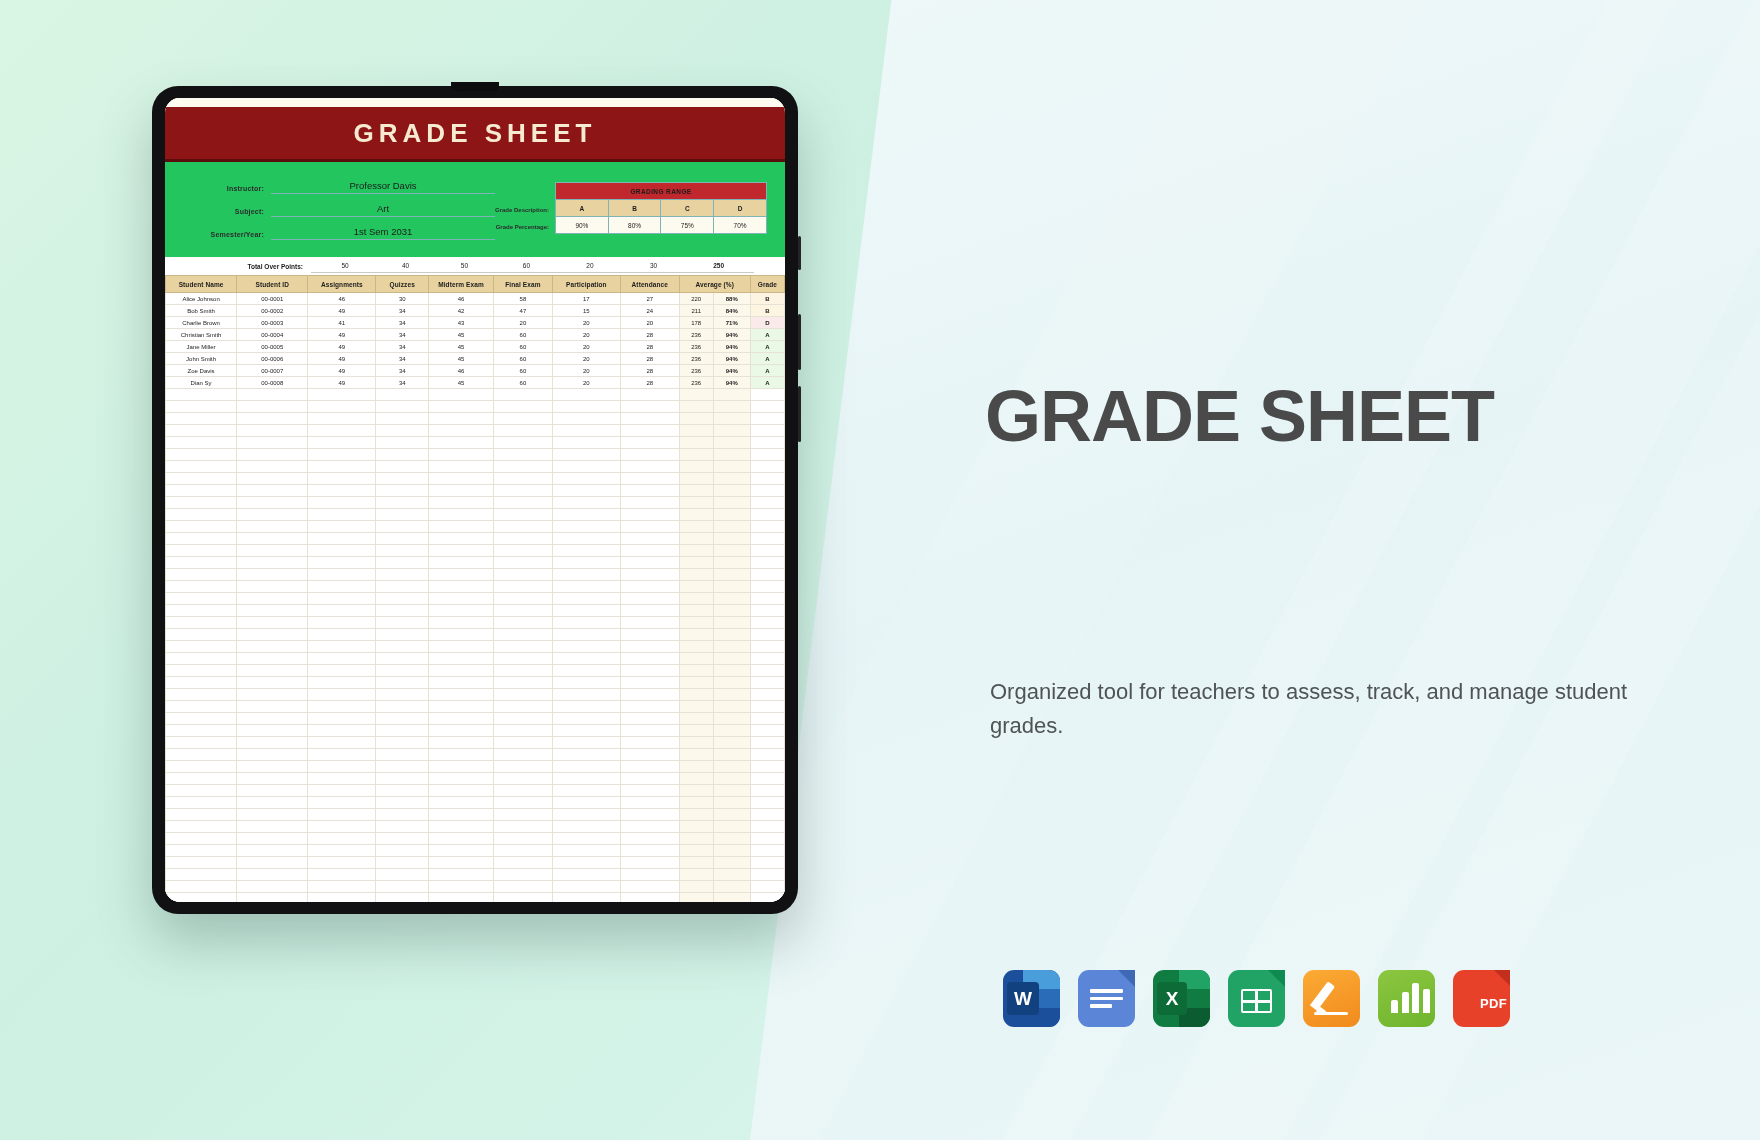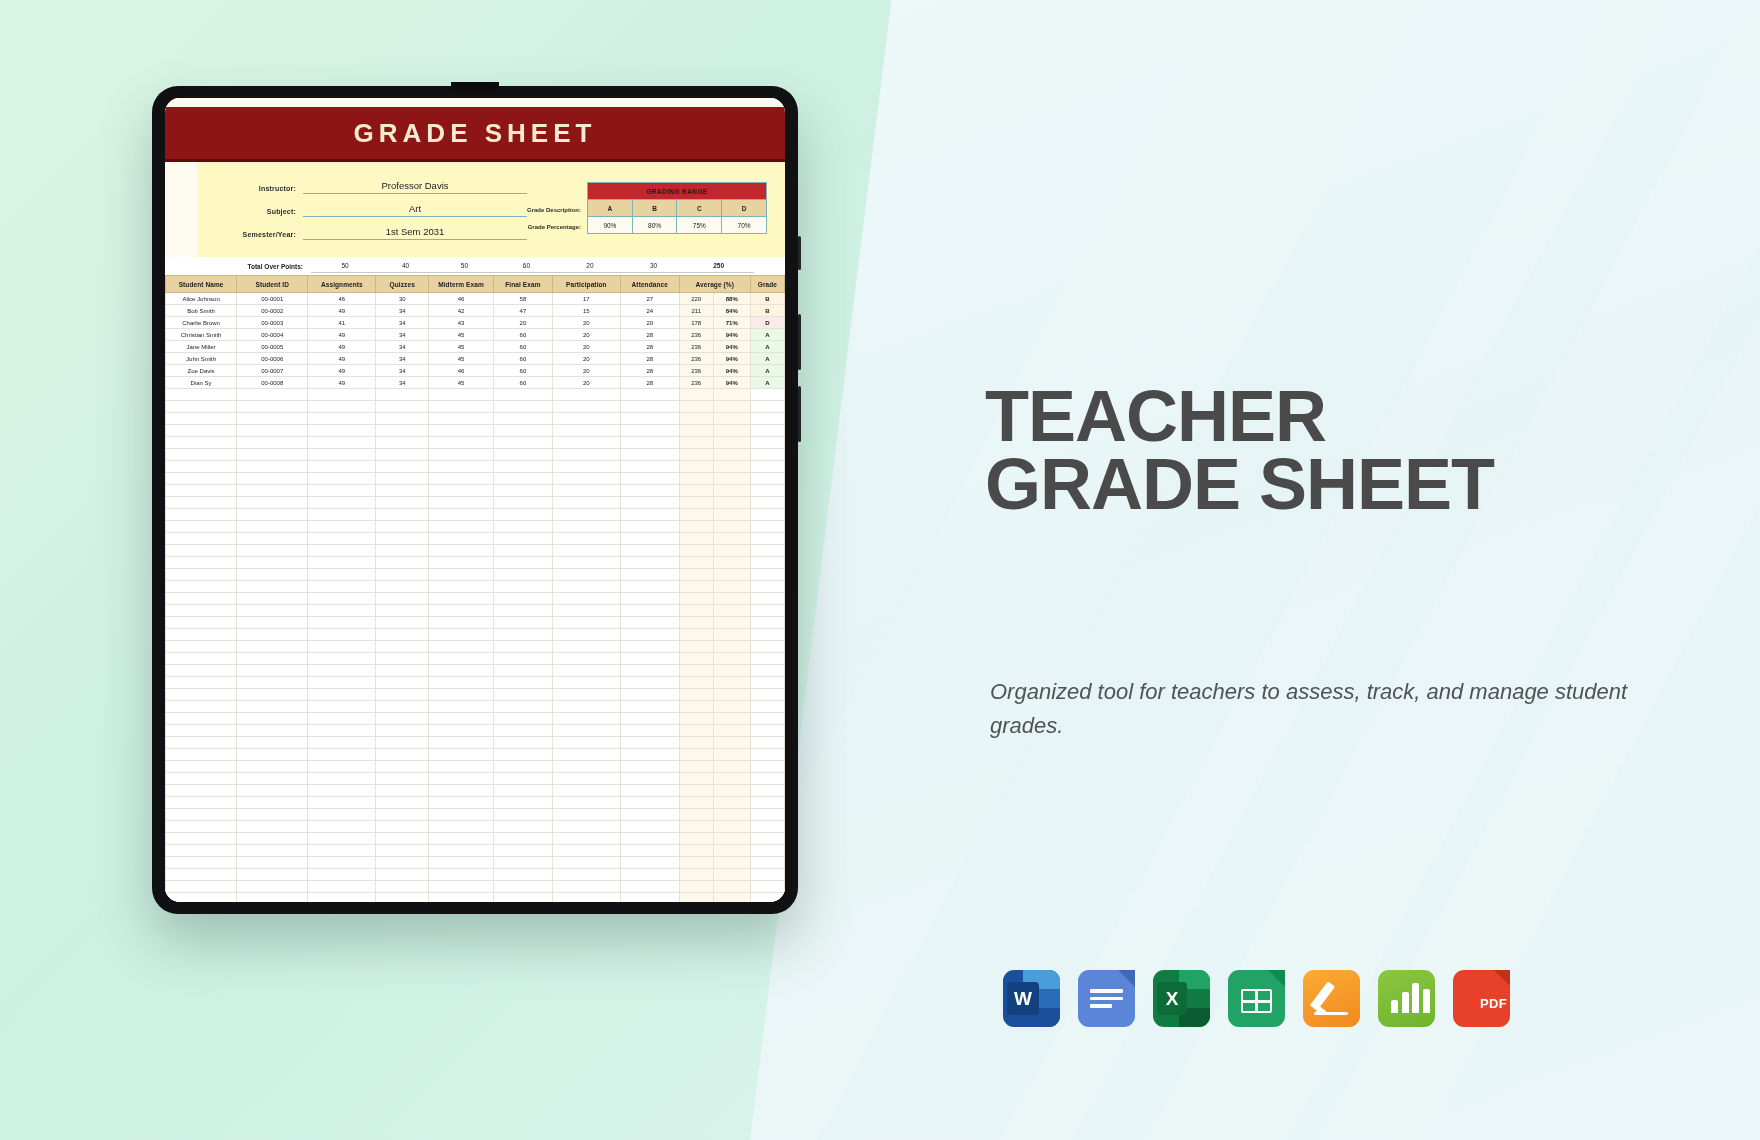--- a/index.html
+++ b/index.html
@@ -62,26 +62,25 @@
     background:#8d1515;
     height:55px;
     display:flex; align-items:center; justify-content:center;
     border-bottom:3px solid #5c0c0c;
   }
   #doc-title {
     color:#f6ead0; font-size:26px; font-weight:bold; letter-spacing:5px;
   }
 
   #meta-band {
-    background:#fef9c3;
+    background:#22c55e;
     padding:14px 0 13px 0;
     display:flex;
     position:relative;
     height:95px;
-    margin-left:32px;
   }
 
   .meta-left { width:330px; padding-left:18px; padding-top:4px; }
   .meta-row { display:flex; align-items:flex-end; margin-bottom:9px; }
   .meta-label {
     width:88px; text-align:right; font-size:7px; font-weight:bold;
     color:#2c2c2c; padding-right:7px; padding-bottom:2px; letter-spacing:.2px;
   }
   .meta-val {
     flex:1; border-bottom:1px solid #7fb3b8;
@@ -147,21 +146,21 @@
     font-size:72px; line-height:.95; font-weight:bold;
     color:#4a4a4a; letter-spacing:-1px;
   }
   #headline .l2 { display:block; }
   #subhead {
     position:absolute; top:578px; left:0;
     font-size:46px; font-weight:bold; color:#e08a20; letter-spacing:0px;
   }
   #desc {
     position:absolute; top:675px; left:5px; width:640px;
-    font-size:22px; line-height:1.55; color:#4f5356; font-weight:400;font-style:italic;
+    font-size:22px; line-height:1.55; color:#4f5356; font-weight:400;
   }
 
   #formats { position:absolute; top:970px; left:18px; display:flex; gap:18px; }
   .fmt { width:57px; height:57px; border-radius:11px; position:relative;
          display:flex; align-items:center; justify-content:center; }
 
   .fmt-word { background:#1b4f9c; }
   .fmt-word .wtop { position:absolute; right:0; top:0; width:37px; height:19px; background:#4a9ddb; border-radius:0 11px 0 0;}
   .fmt-word .wmid { position:absolute; right:0; top:19px; width:37px; height:19px; background:#2b6cb8;}
   .fmt-word .wbot { position:absolute; right:0; top:38px; width:37px; height:19px; background:#1b4f9c; border-radius:0 0 11px 0;}
@@ -987,21 +986,20 @@
               </tr>
             </tbody>
         </table>
       </div>
     </div>
   </div>
 </div>
 
 <div id="right">
   <div id="headline">
-    <span class="l1">TEACHER</span>
     <span class="l2">GRADE SHEET</span>
   </div>
   <div id="desc">Organized tool for teachers to assess, track, and manage student grades.</div>
 
   <div id="formats">
     <div class="fmt fmt-word">
       <span class="wtop"></span>
         <span class="wmid"></span>
         <span class="wbot"></span>
       <span class="wsq">W</span>

